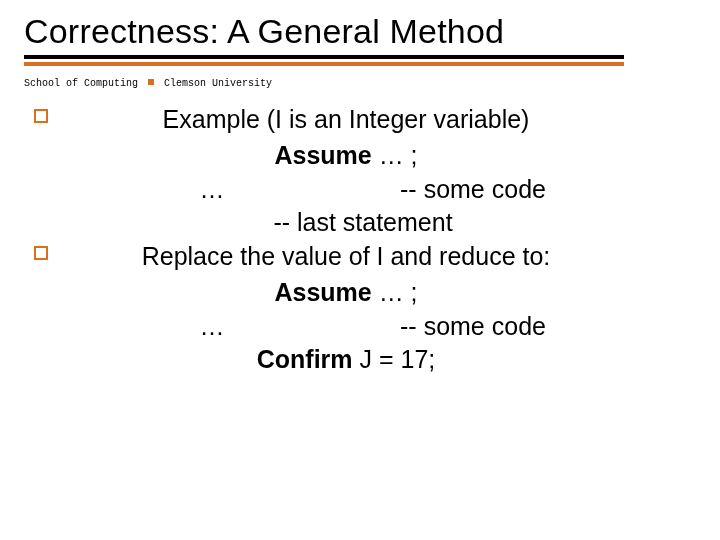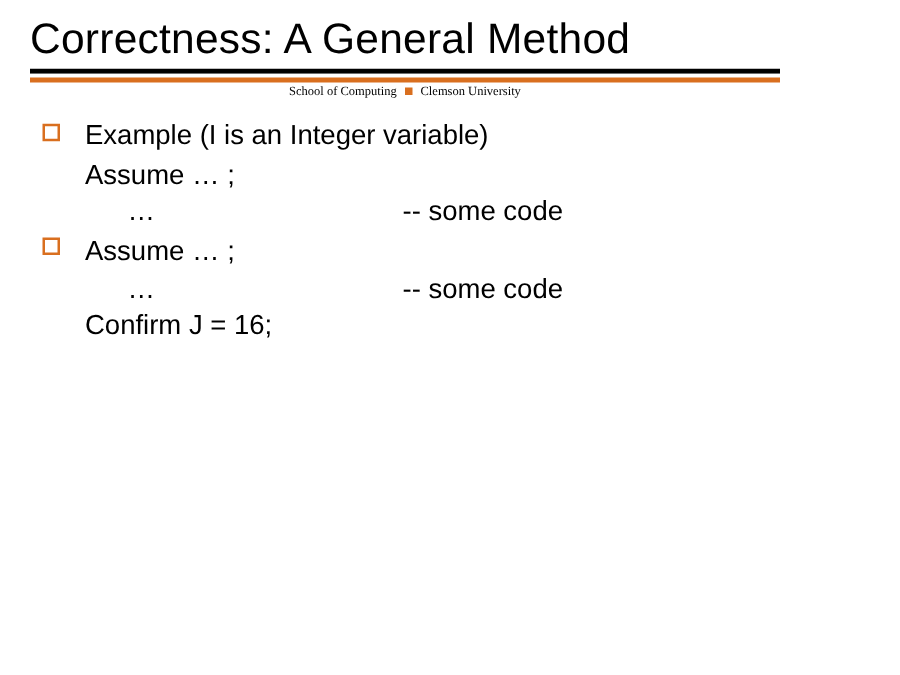--- a/index.html
+++ b/index.html
@@ -35,41 +35,42 @@
   }
   .rule-gap {
     height: 3px;
     background: #fff;
   }
   .rule-bot {
     height: 4px;
     background: #d96f1f; 
   }
   .affil {
-    text-align: center;
+    text-align: left;
     font-size: 10px;
-    font-family: Liberation Serif, serif;
-    margin-top: 2px;
+    font-family: Liberation Mono, monospace;
+    margin-top: 12px;
     color: #000;
     white-space: nowrap;
   }
   .affil .sq {
     display: inline-block;
     width: 6px;
     height: 6px;
     background: #d96f1f;
     margin: 0 4px;
     vertical-align: middle;
     position: relative;
     top: -1px;
   }
   .body {
     margin-top: 14px;
-    font-size: 22px;
+    font-size: 25px;
     line-height: 1.35;
+    text-align: center;
   }
   .bullet {
     position: relative;
     padding-left: 44px;
     margin-bottom: 2px;
   }
   .bullet .marker {
     position: absolute;
     left: 10px;
     top: 6px;
@@ -88,21 +89,21 @@
     width: 220px;
     flex: 0 0 auto;
   }
   .col-b {
     flex: 1 1 auto;
   }
   .indent1 {
     padding-left: 34px;
   }
   .bold {
-    font-weight: 400;
+    font-weight: 700;
   }
 </style>
 </head>
 <body>
 
 <div class="slide">
 
   <h1 class="title">Correctness: A General Method</h1>
 
   <div class="rule-wrap">
@@ -125,34 +126,36 @@
     </div>
     <div class="sub">
       <div>
         <span class="bold">Assume</span><span> … ;</span>
       </div>
       <div class="row indent1">
         <span class="col-a">…</span>
         <span class="col-b">-- some code</span>
       </div>
       <div class="row indent1">
+        <span class="col-b">-- last statement</span>
       </div>
     </div>
 
     <div class="bullet">
       <span class="marker"></span>
+      <span>Replace the value of I and reduce to:</span>
     </div>
     <div class="sub">
       <div>
         <span class="bold">Assume</span><span> … ;</span>
       </div>
       <div class="row indent1">
         <span class="col-a">…</span>
         <span class="col-b">-- some code</span>
       </div>
       <div>
-        <span class="bold">Confirm</span><span> J = 16;</span>
+        <span class="bold">Confirm</span><span> J = 17;</span>
       </div>
     </div>
 
 
   </div>
 </div>
 
 </body></html>

